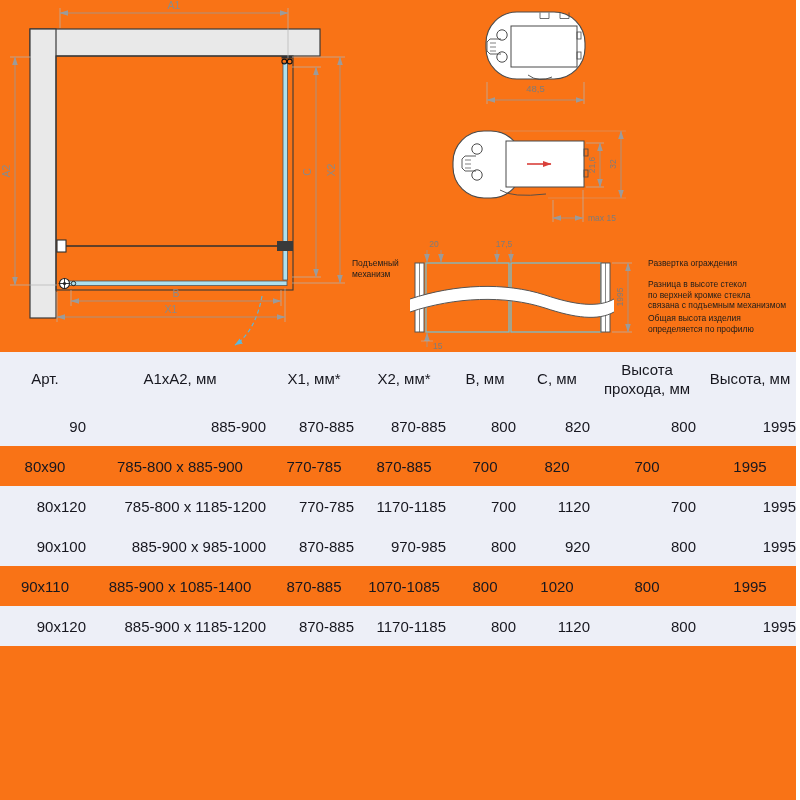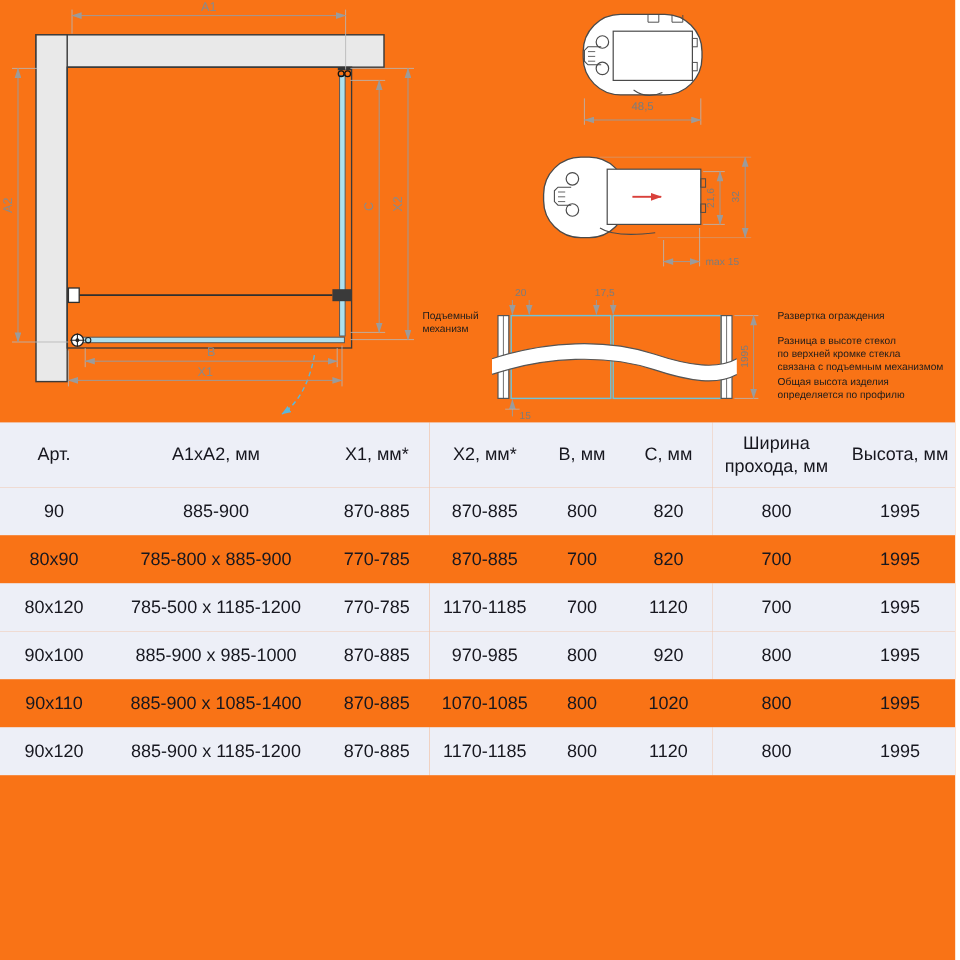--- a/index.html
+++ b/index.html
@@ -14,21 +14,21 @@
   }
   .spec-table th{
     height:50px;font-weight:400;font-size:15px;color:#17171f;
     background:#edeff7;text-align:center;vertical-align:middle;
     padding:2px 6px;line-height:1.3;
   }
   .spec-table td{
     height:40px;font-size:15px;color:#17171f;text-align:center;
     vertical-align:middle;padding:0 4px;white-space:nowrap;
   }
-  .spec-table tr.alt td{background:#edeff7;}
+  .spec-table tr.alt td{background:#edeff7;text-align:right;}
   .dim-label{fill:#8a8a8a;font-size:10.5px;font-family:"Liberation Sans",sans-serif;}
   .dim-num{fill:#7c7c7c;font-size:8.5px;font-family:"Liberation Sans",sans-serif;}
   .dim-num-lg{fill:#7c7c7c;font-size:9.5px;font-family:"Liberation Sans",sans-serif;}
   .note-text{fill:#1c1c1c;font-size:8.5px;font-family:"Liberation Sans",sans-serif;}
 </style>
 </head>
 <body>
 
 <div class="page">
 
@@ -240,21 +240,21 @@
         <col style="width: 100px;">
       </colgroup>
     <thead>
         <tr>
           <th>Арт.</th>
           <th>А1хА2, мм</th>
           <th>Х1, мм*</th>
           <th>Х2, мм*</th>
           <th>В, мм</th>
           <th>С, мм</th>
-          <th>Ширина прохода, мм</th>
+          <th>Высота прохода, мм</th>
           <th>Высота, мм</th>
         </tr>
       </thead>
     <tbody>
         <tr class="alt">
           <td>90</td>
           <td>885-900</td>
           <td>870-885</td>
           <td>870-885</td>
           <td>800</td>
@@ -267,21 +267,21 @@
           <td>785-800 x 885-900</td>
           <td>770-785</td>
           <td>870-885</td>
           <td>700</td>
           <td>820</td>
           <td>700</td>
           <td>1995</td>
         </tr>
         <tr class="alt">
           <td>80x120</td>
-          <td>785-500 x 1185-1200</td>
+          <td>785-800 x 1185-1200</td>
           <td>770-785</td>
           <td>1170-1185</td>
           <td>700</td>
           <td>1120</td>
           <td>700</td>
           <td>1995</td>
         </tr>
         <tr class="alt">
           <td>90x100</td>
           <td>885-900 x 985-1000</td>

